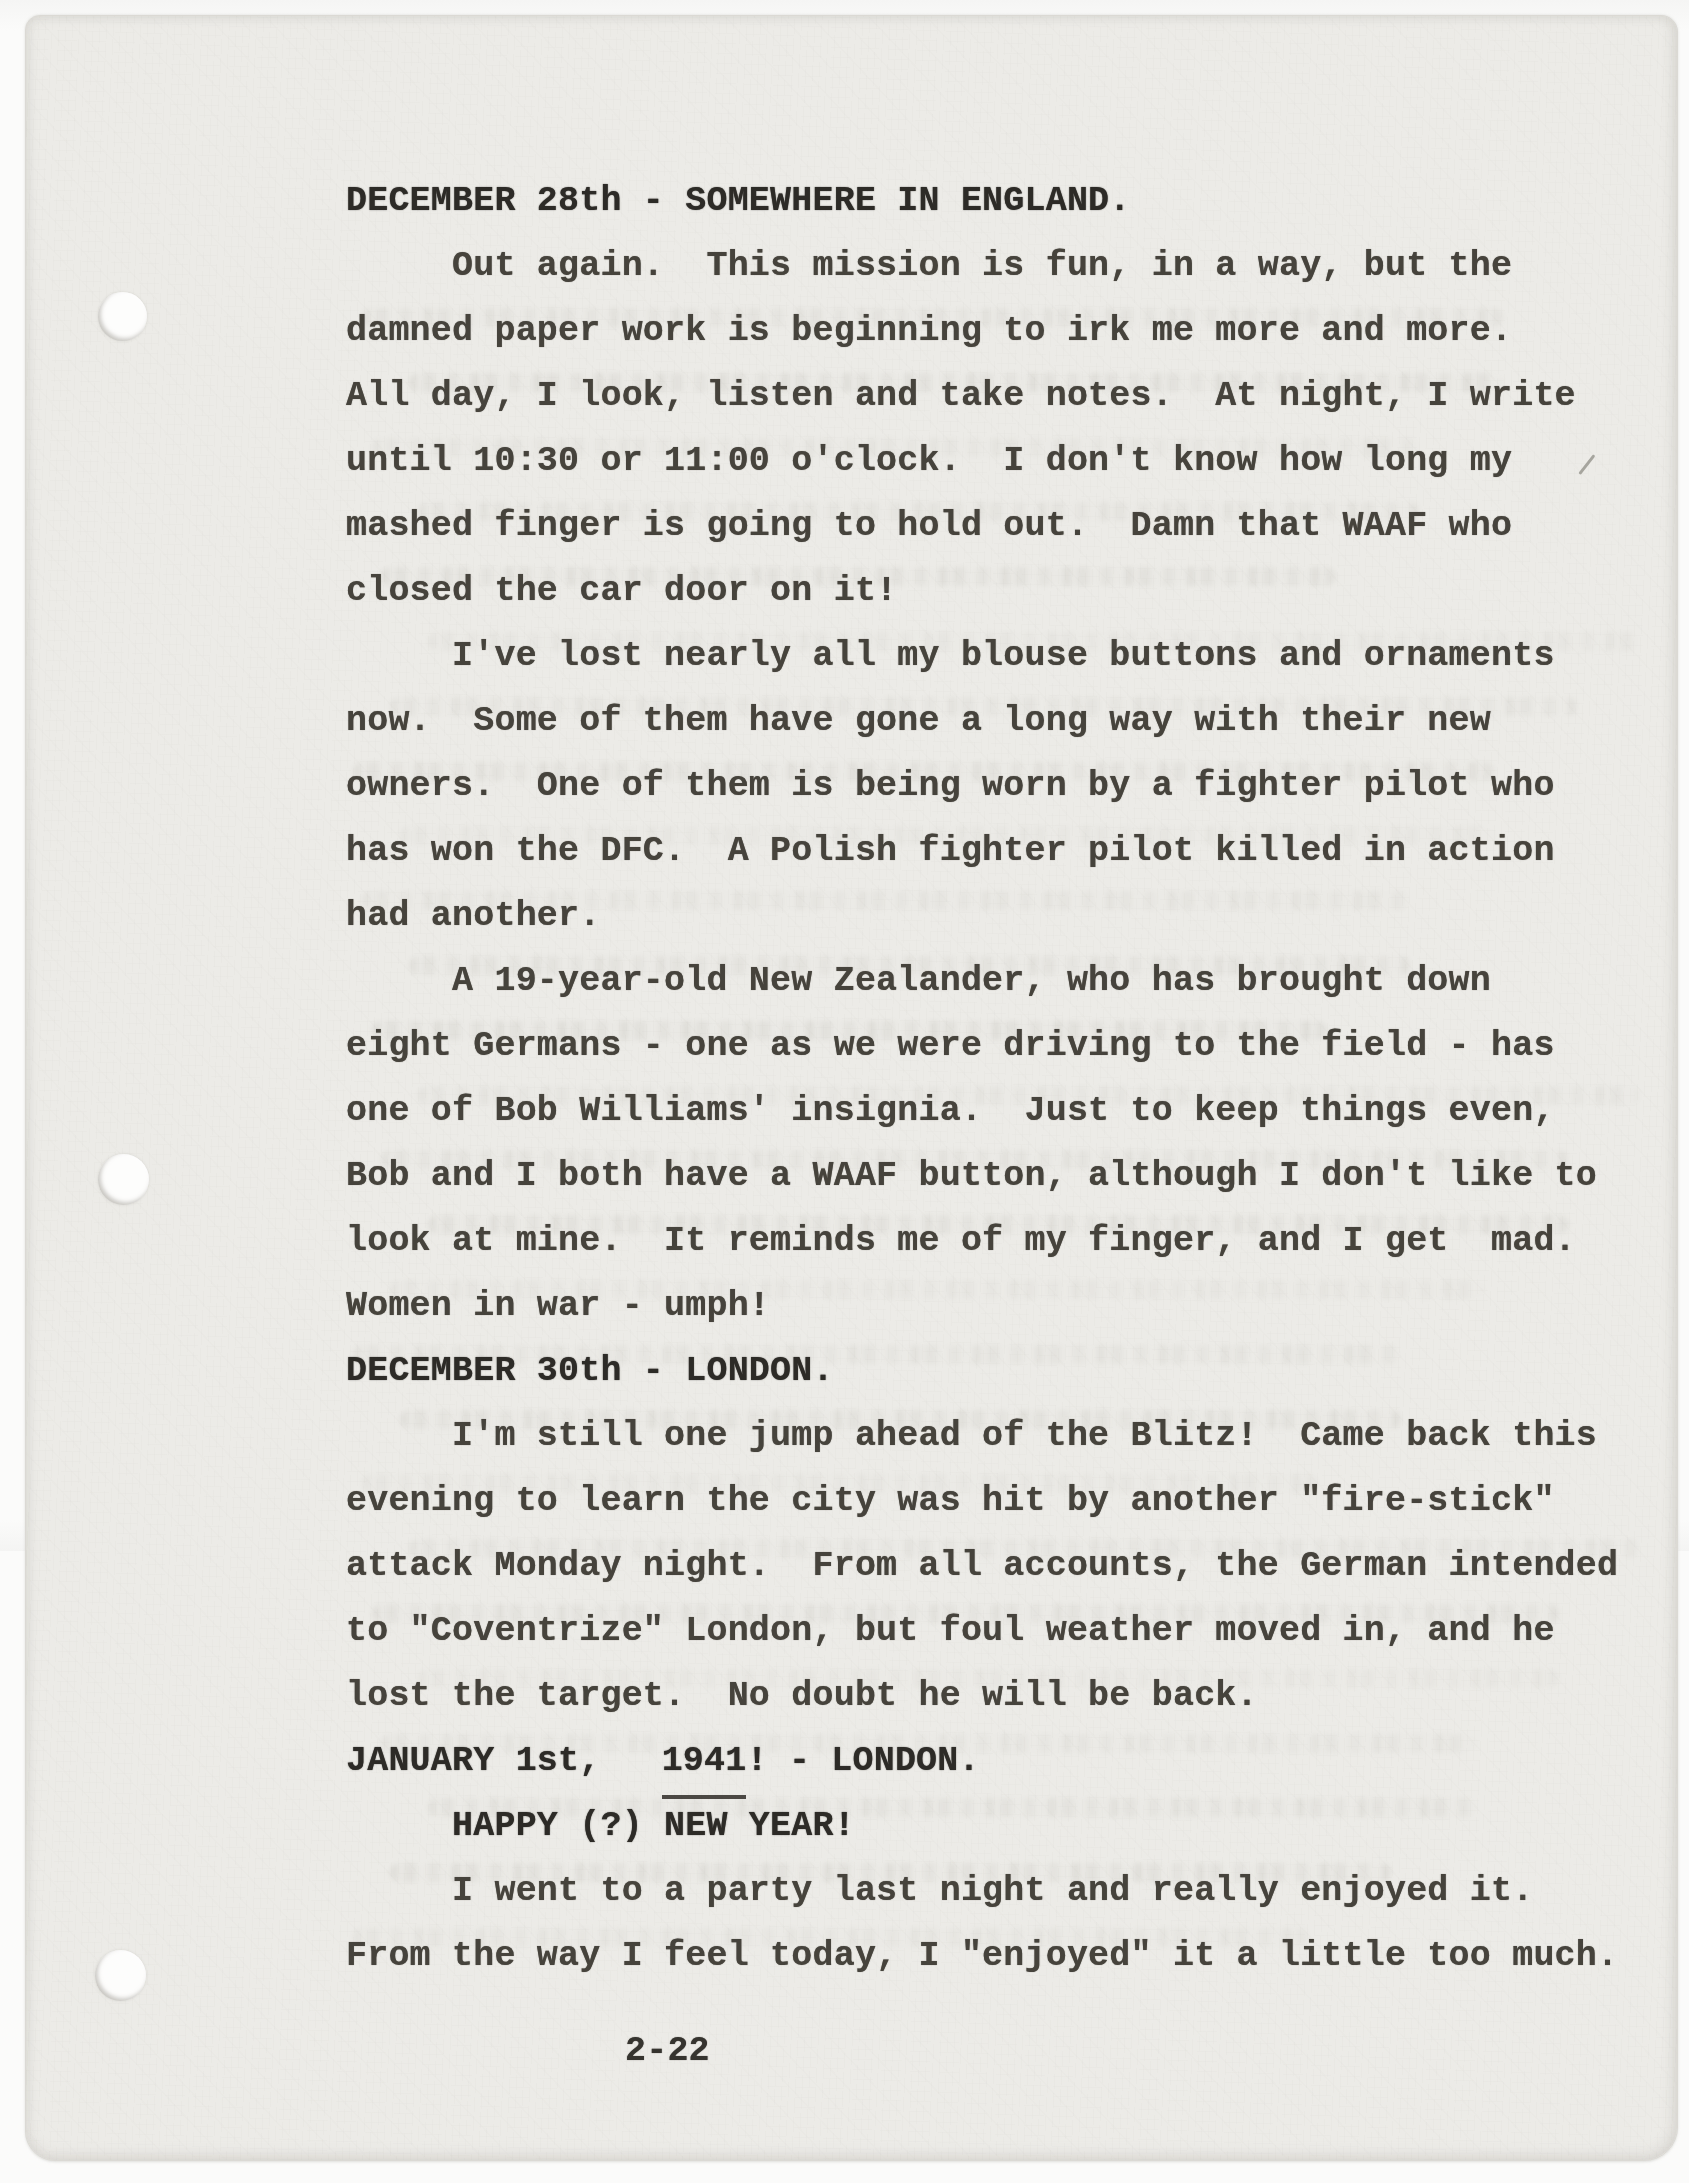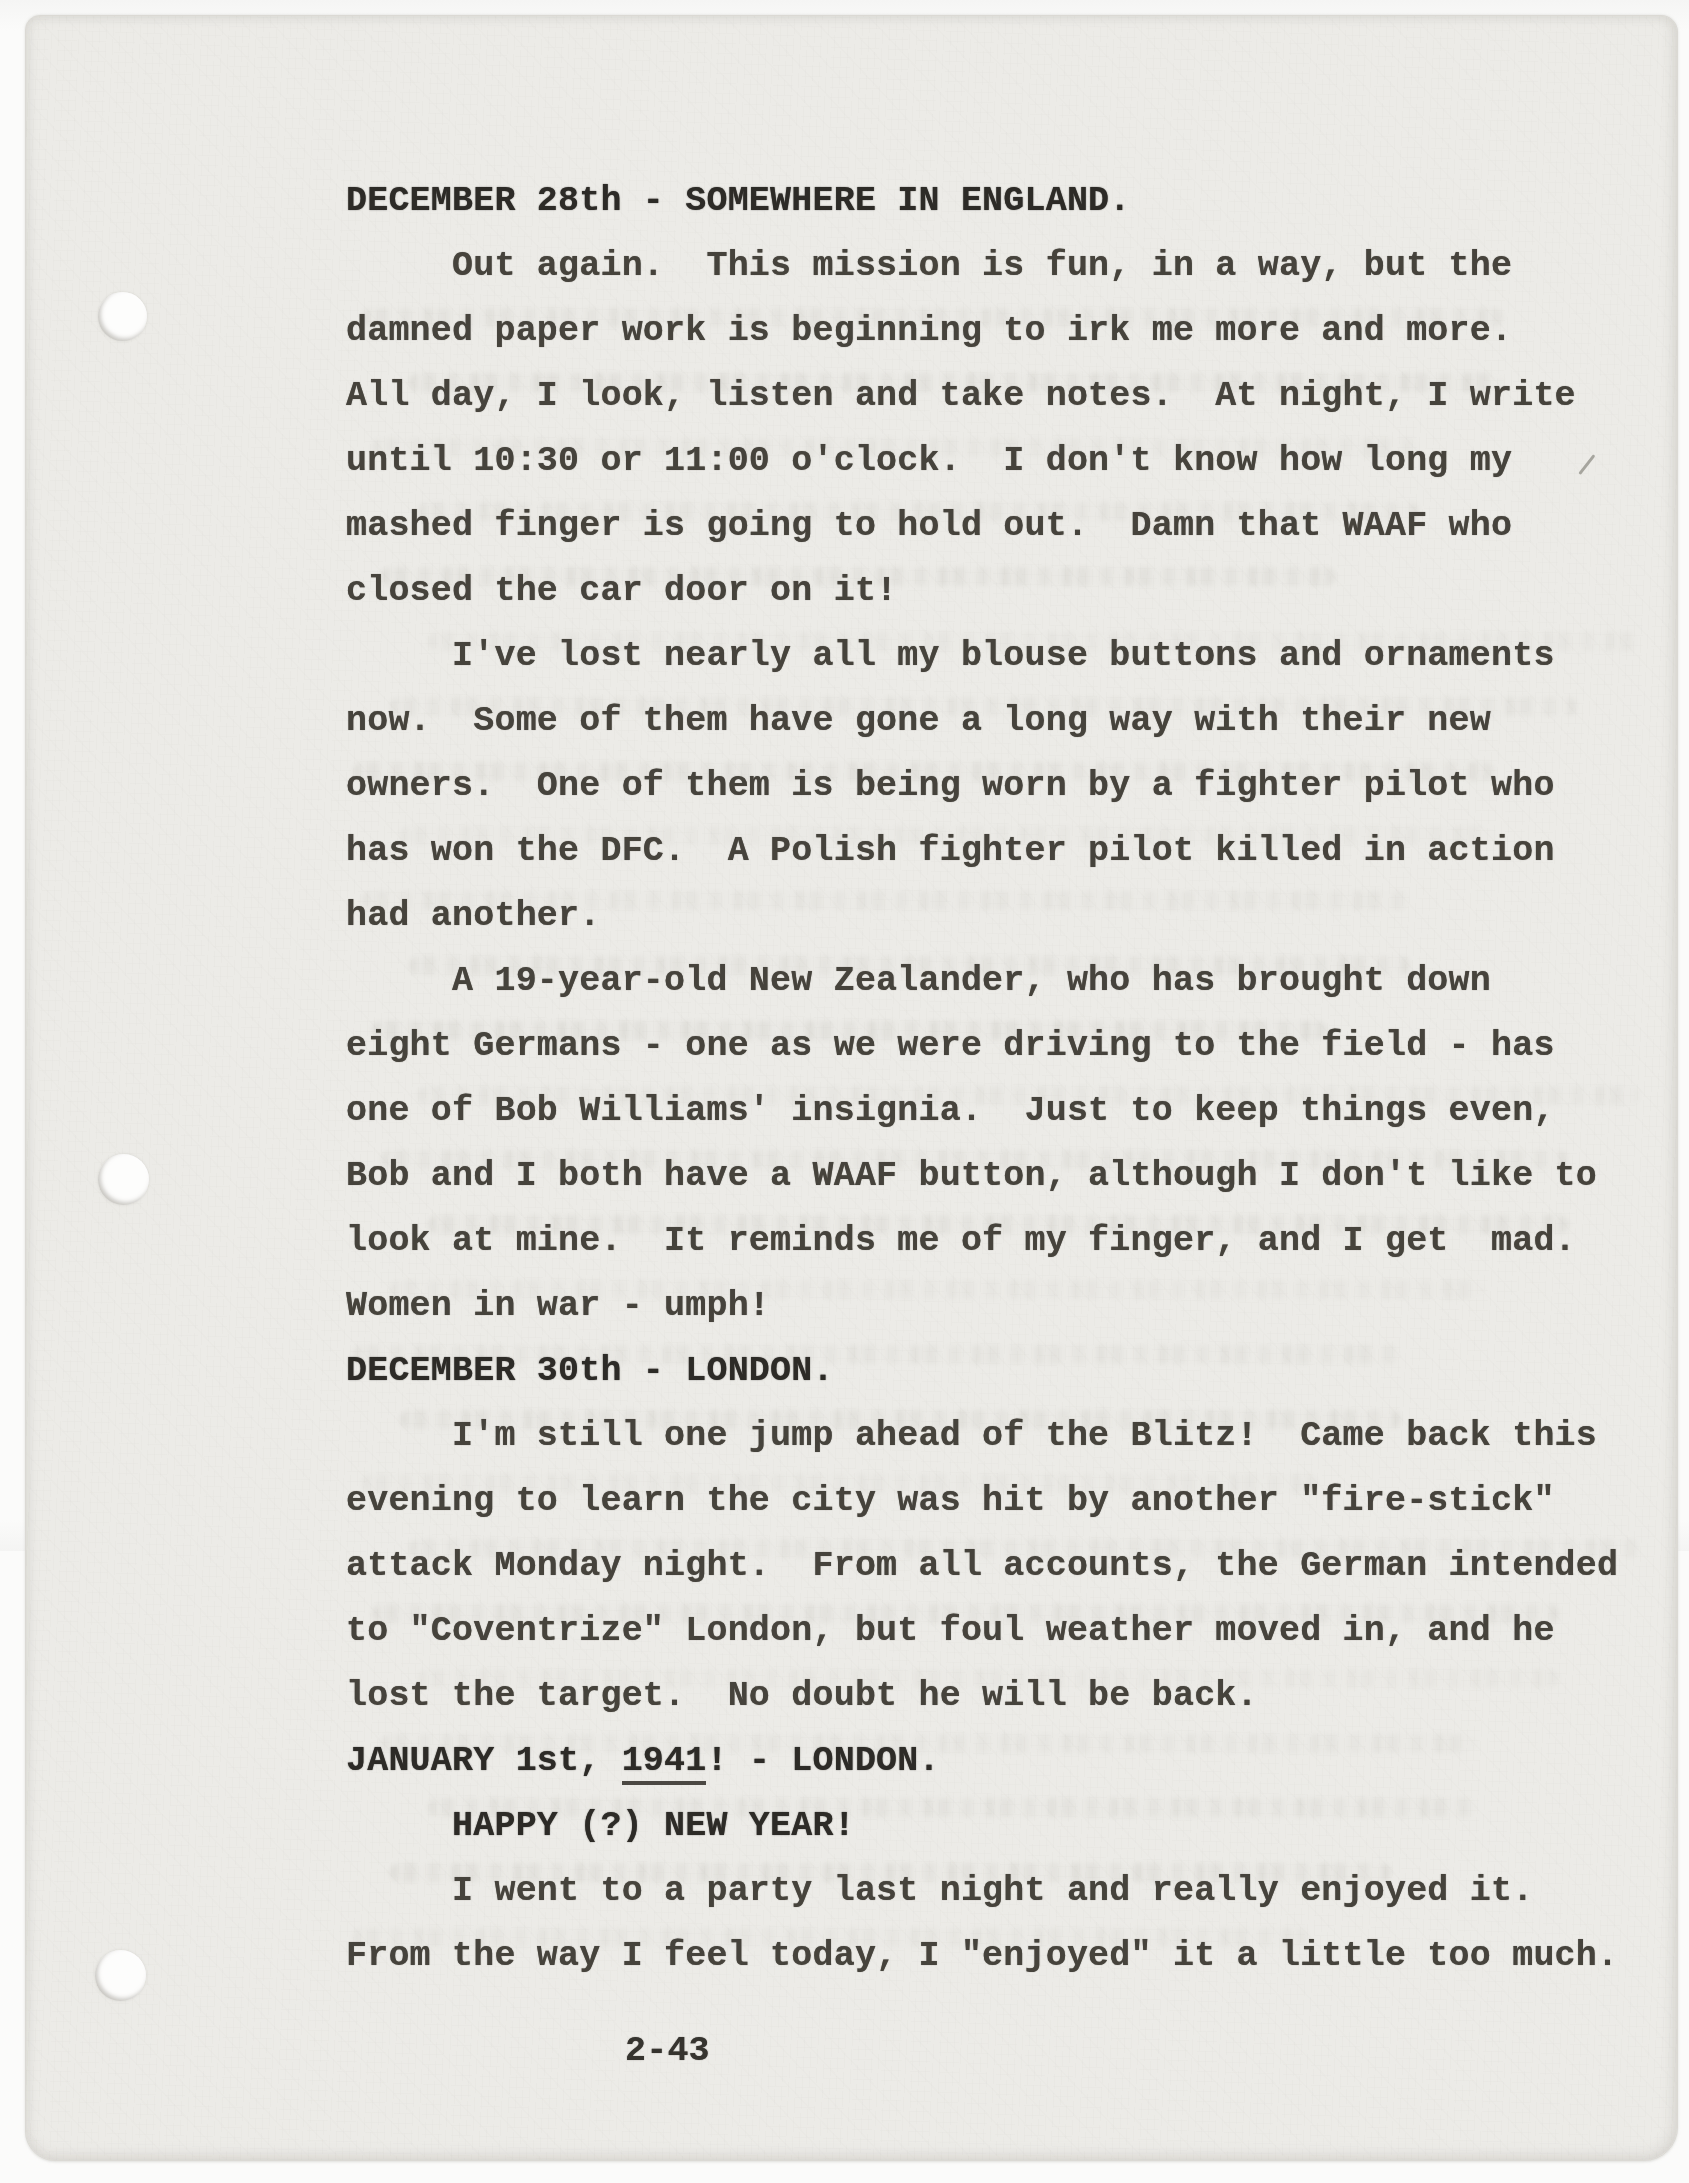--- a/index.html
+++ b/index.html
@@ -55,21 +55,22 @@
     font-weight: bold;
     letter-spacing: 0.2px;
     color: #46433c;
     white-space: pre;
     text-shadow: 0 0 0.9px rgba(64,61,54,0.75);
   }
   .typed .line { height: 65px; }
   .typed .line.dark { color: #2d2b27; text-shadow: 0 0 1.2px rgba(40,38,34,0.85); }
   .typed span.u {
     border-bottom: 4.2px solid rgba(52,49,44,0.88);
-    padding-bottom: 0;
+    padding-bottom: 14px;
+    margin-left: 40px;
   }
   .page-number {
     position: absolute;
     left: 625px;
     top: 2031px;
     font-size: 35px;
     font-weight: bold;
     color: #36342f;
     letter-spacing: 0.2px;
     text-shadow: 0 0 1px rgba(50,48,43,0.8);
@@ -143,16 +144,16 @@
         <div class="ghost" style="top: 1734px; left: 381px; width: 1094px; opacity: 0.21;"></div>
         <div class="ghost" style="top: 1798px; left: 428px; width: 1048px; opacity: 0.27;"></div>
         <div class="ghost" style="top: 1863px; left: 390px; width: 1001px; opacity: 0.32;"></div>
         <div class="ghost" style="top: 1928px; left: 353px; width: 955px; opacity: 0.2;"></div>
       </div>
     <div class="hole hole-1"></div>
     <div class="hole hole-2"></div>
     <div class="hole hole-3"></div>
     <div class="pencil-mark"></div>
     <div id="typed-lines" class="typed"><div class="line dark"><span>DECEMBER 28th - SOMEWHERE IN ENGLAND.</span></div><div class="line"><span>     Out again.  This mission is fun, in a way, but the</span></div><div class="line"><span>damned paper work is beginning to irk me more and more.</span></div><div class="line"><span>All day, I look, listen and take notes.  At night, I write</span></div><div class="line"><span>until 10:30 or 11:00 o'clock.  I don't know how long my</span></div><div class="line"><span>mashed finger is going to hold out.  Damn that WAAF who</span></div><div class="line"><span>closed the car door on it!</span></div><div class="line"><span>     I've lost nearly all my blouse buttons and ornaments</span></div><div class="line"><span>now.  Some of them have gone a long way with their new</span></div><div class="line"><span>owners.  One of them is being worn by a fighter pilot who</span></div><div class="line"><span>has won the DFC.  A Polish fighter pilot killed in action</span></div><div class="line"><span>had another.</span></div><div class="line"><span>     A 19-year-old New Zealander, who has brought down</span></div><div class="line"><span>eight Germans - one as we were driving to the field - has</span></div><div class="line"><span>one of Bob Williams' insignia.  Just to keep things even,</span></div><div class="line"><span>Bob and I both have a WAAF button, although I don't like to</span></div><div class="line"><span>look at mine.  It reminds me of my finger, and I get  mad.</span></div><div class="line"><span>Women in war - umph!</span></div><div class="line dark"><span>DECEMBER 30th - LONDON.</span></div><div class="line"><span>     I'm still one jump ahead of the Blitz!  Came back this</span></div><div class="line"><span>evening to learn the city was hit by another "fire-stick"</span></div><div class="line"><span>attack Monday night.  From all accounts, the German intended</span></div><div class="line"><span>to "Coventrize" London, but foul weather moved in, and he</span></div><div class="line"><span>lost the target.  No doubt he will be back.</span></div><div class="line dark"><span>JANUARY 1st, </span><span class="u">1941</span><span>! - LONDON.</span></div><div class="line dark"><span>     HAPPY (?) NEW YEAR!</span></div><div class="line"><span>     I went to a party last night and really enjoyed it.</span></div><div class="line"><span>From the way I feel today, I "enjoyed" it a little too much.</span></div></div>
-    <div class="page-number">2-43</div>
+    <div class="page-number">2-22</div>
   </div>
 </div>
 
 
 </body></html>

